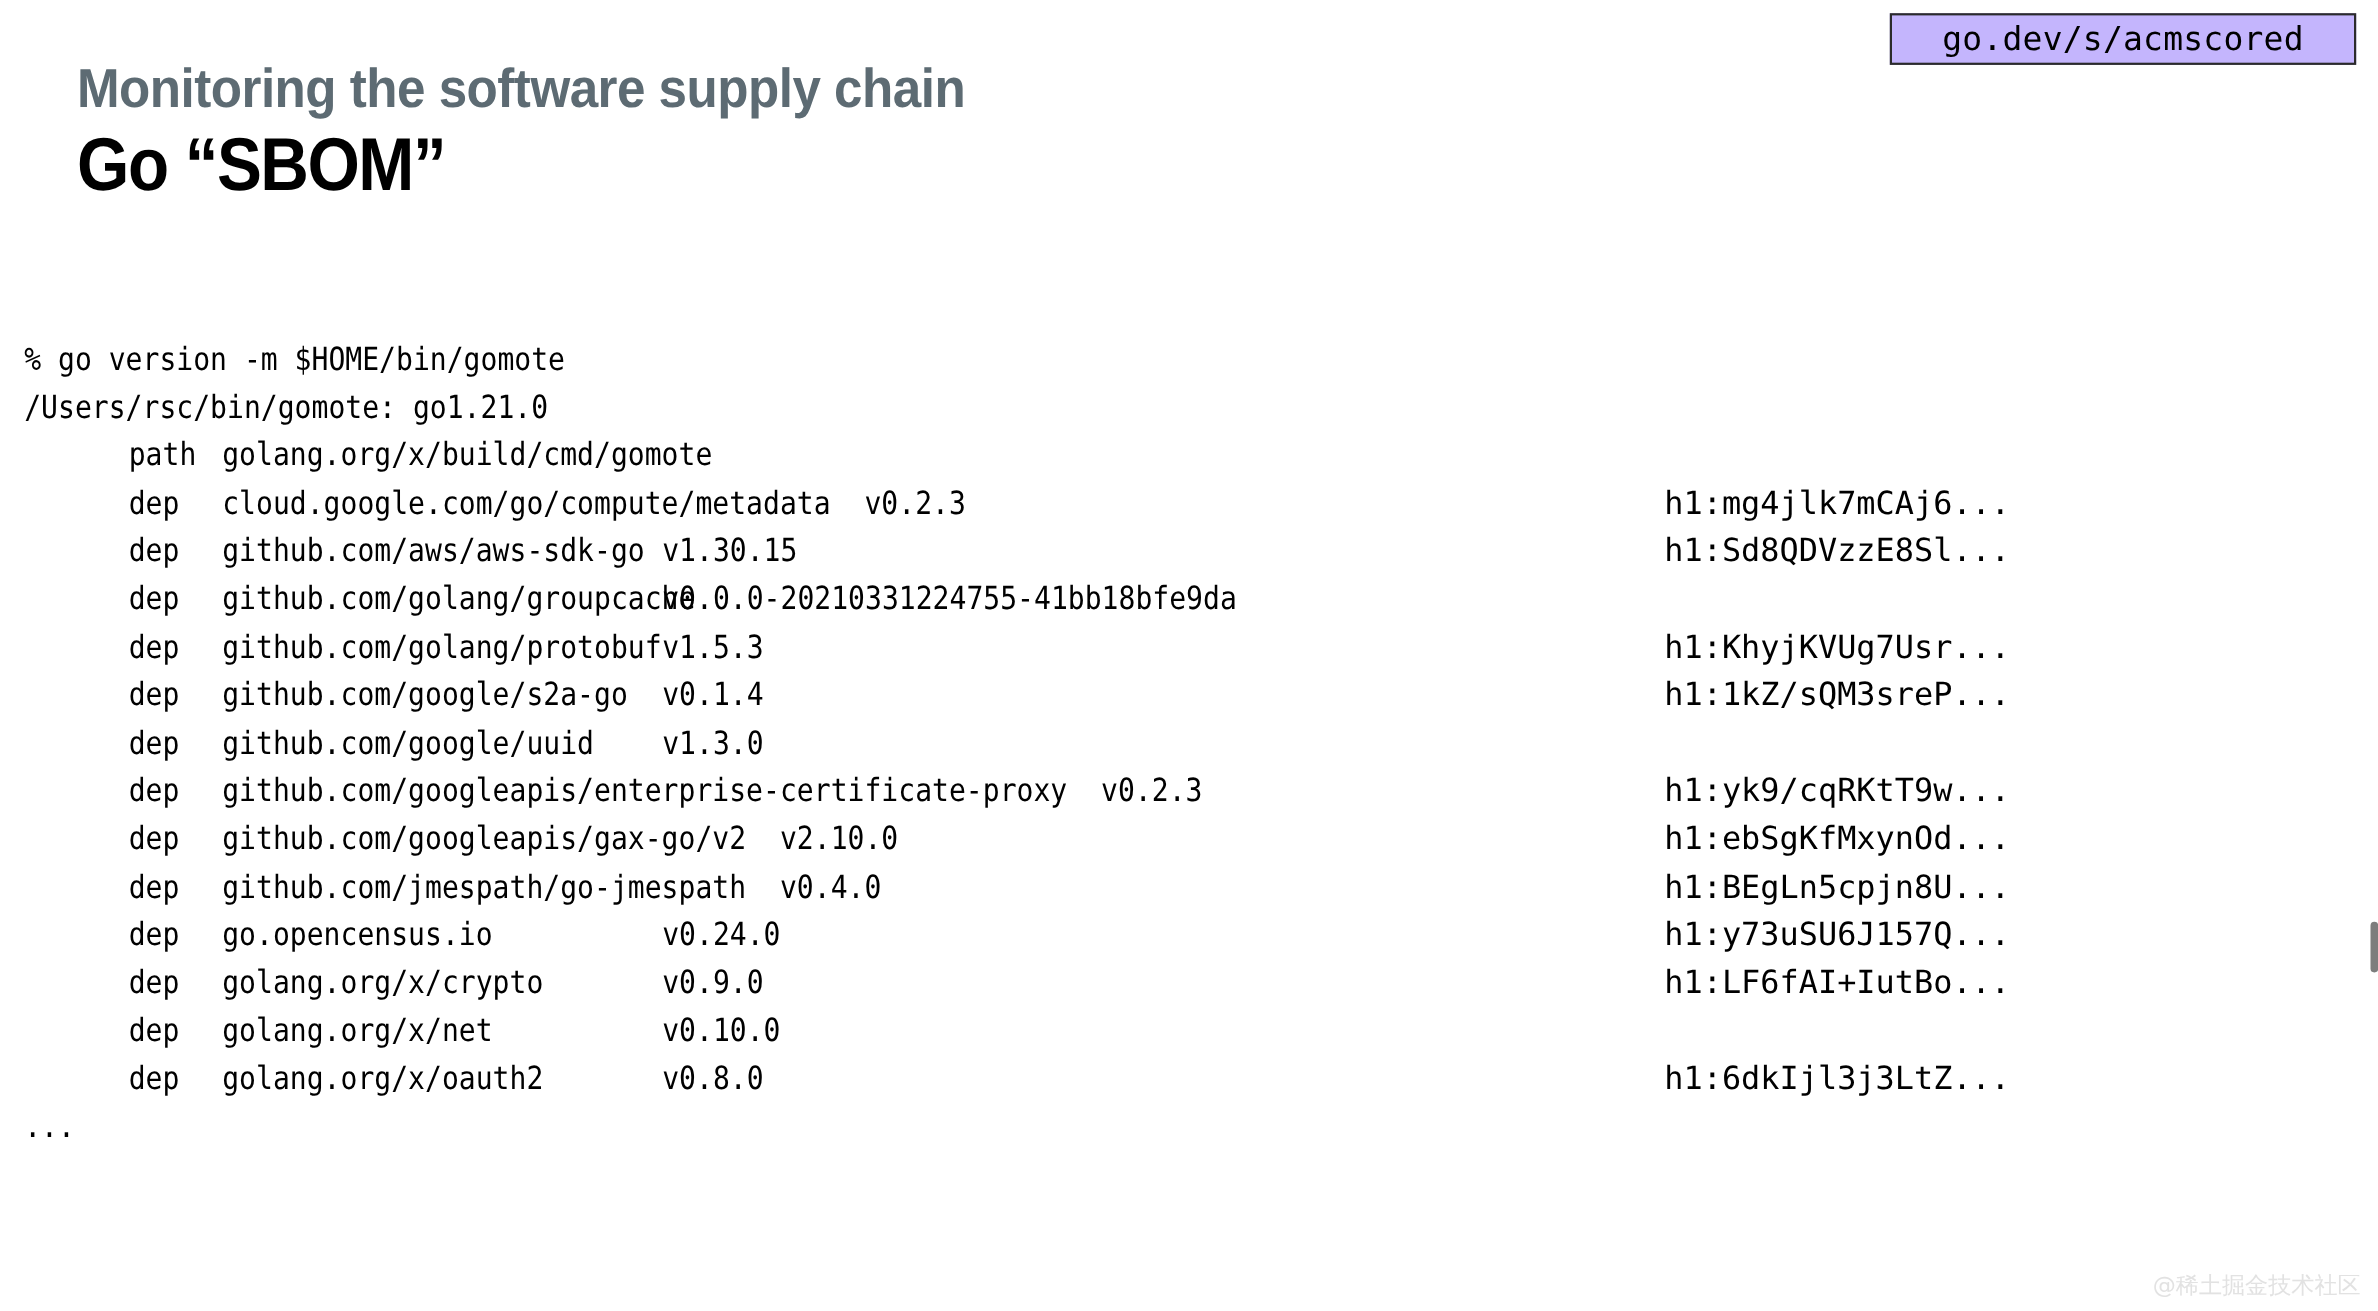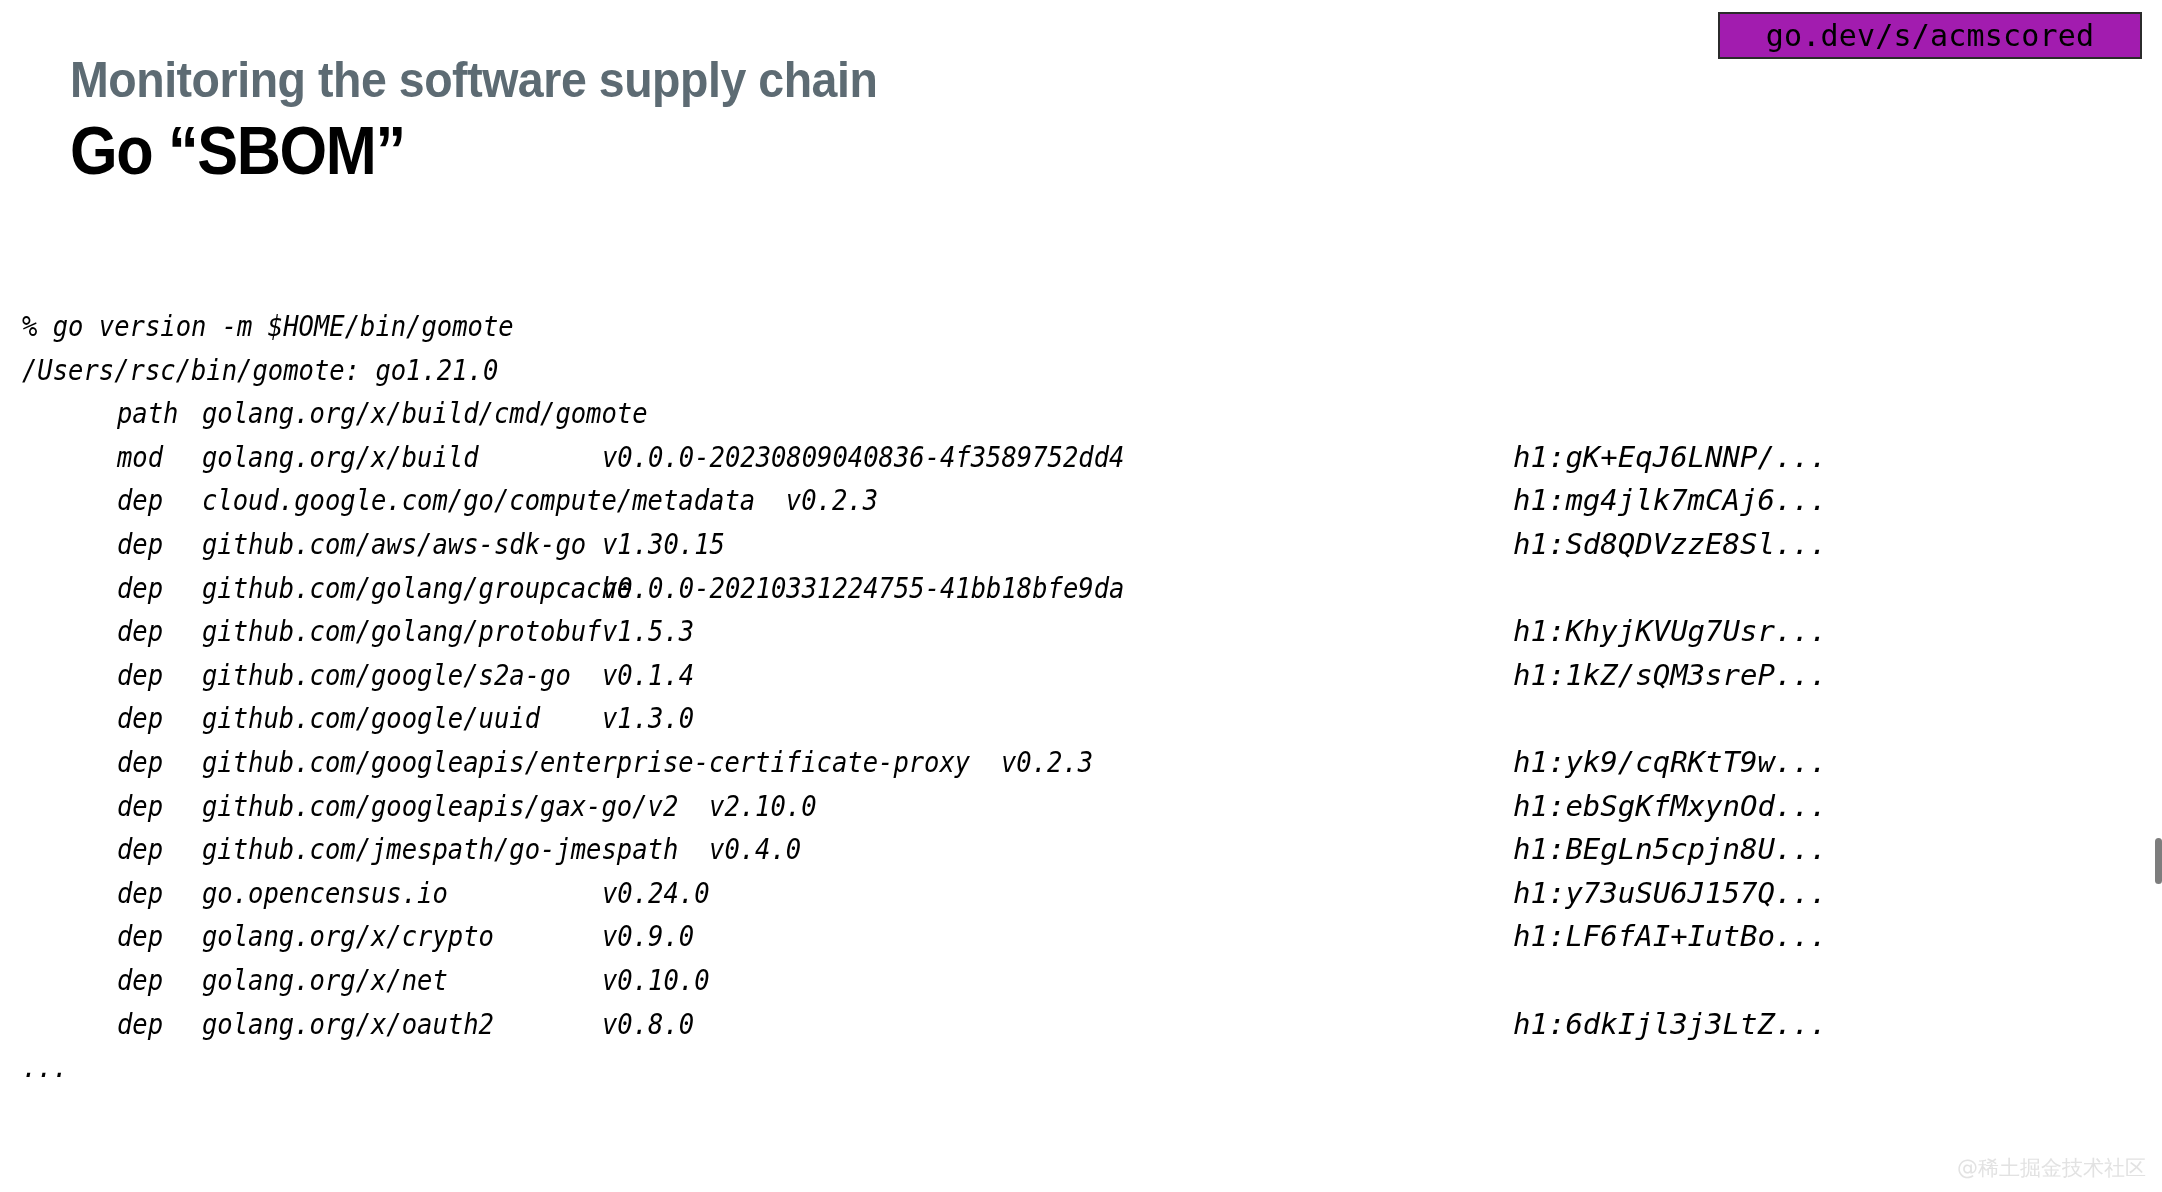--- a/index.html
+++ b/index.html
@@ -18,21 +18,21 @@
 
   
   #url-chip {
     position: absolute;
     top: 12px;
     left: 1718px;
     width: 424px;
     height: 47px;
     box-sizing: border-box;
     border: 2px solid #2b2b2b;
-    background: #a21caf;
+    background: #c4b5fd;
     display: flex;
     align-items: center;
     justify-content: center;
   }
   #url-chip .url-text {
     font-family: "DejaVu Sans Mono", monospace;
     font-size: 30px;
     letter-spacing: 0.2px;
     color: #000000;
     white-space: nowrap;
@@ -76,21 +76,20 @@
     left: 22px;
     top: 305px;
     width: 2100px;
   }
   .term-line {
     position: relative;
     height: 43.6px;
     line-height: 43.6px;
     white-space: nowrap;
     font-size: 0;
-    font-style: italic;
   }
   
   .term-line .col {
     position: absolute;
     top: 0;
     font-family: "DejaVu Sans Mono", monospace;
     font-size: 29px;
     line-height: 43.6px;
     color: #000000;
     white-space: pre;
@@ -165,26 +164,20 @@
   </div>
   <div class="term-line">
     <span class="plain">/Users/rsc/bin/gomote: go1.21.0</span>
   </div>
   <div id="rows-host">
       <div class="term-line">
         <span class="col col-kind">path</span>
         <span class="col col-path">golang.org/x/build/cmd/gomote</span>
       </div>
       <div class="term-line">
-        <span class="col col-kind">mod</span>
-        <span class="col col-path">golang.org/x/build</span>
-        <span class="col col-ver">v0.0.0-20230809040836-4f3589752dd4</span>
-        <span class="col-hash">h1:gK+EqJ6LNNP/...</span>
-      </div>
-      <div class="term-line">
         <span class="col col-kind">dep</span>
         <span class="col col-path"><span>cloud.google.com/go/compute/metadata</span>  <span>v0.2.3</span></span>
         <span class="col-hash">h1:mg4jlk7mCAj6...</span>
       </div>
       <div class="term-line">
         <span class="col col-kind">dep</span>
         <span class="col col-path">github.com/aws/aws-sdk-go</span>
         <span class="col col-ver">v1.30.15</span>
         <span class="col-hash">h1:Sd8QDVzzE8Sl...</span>
       </div>

